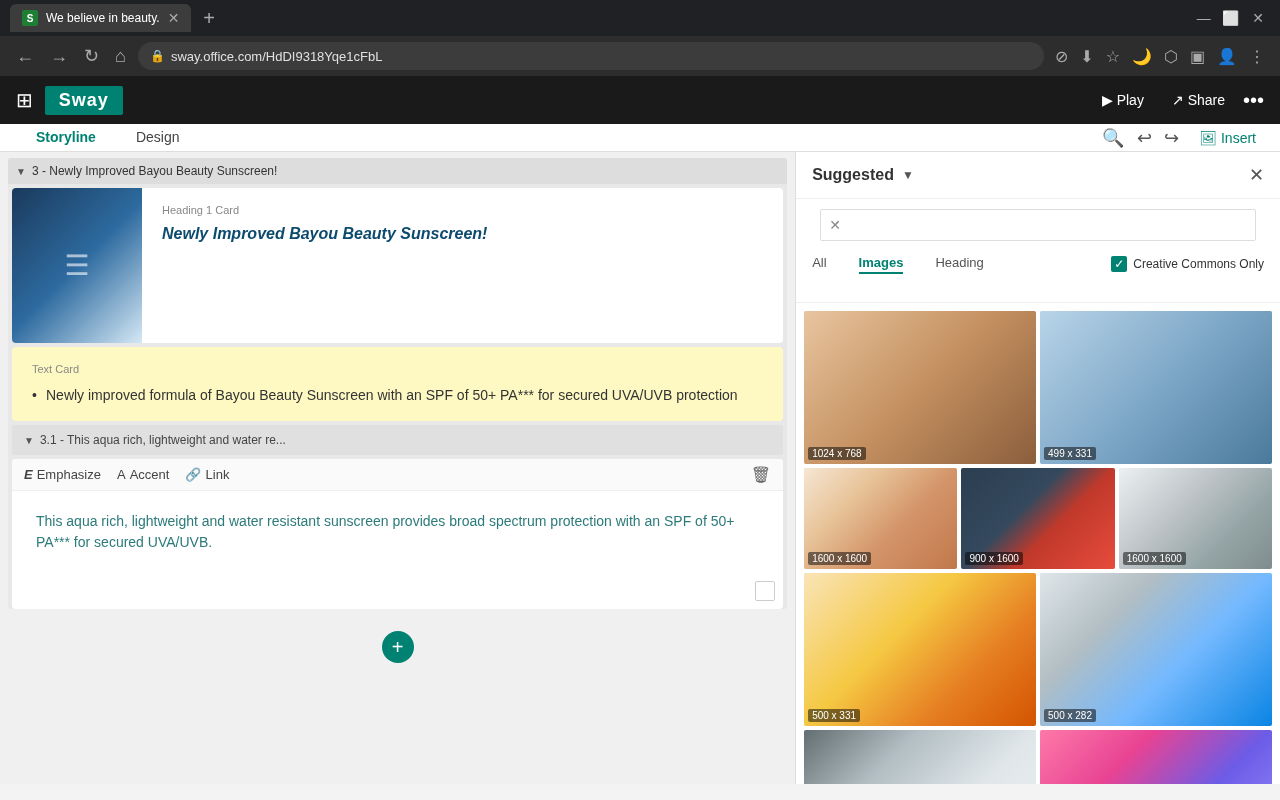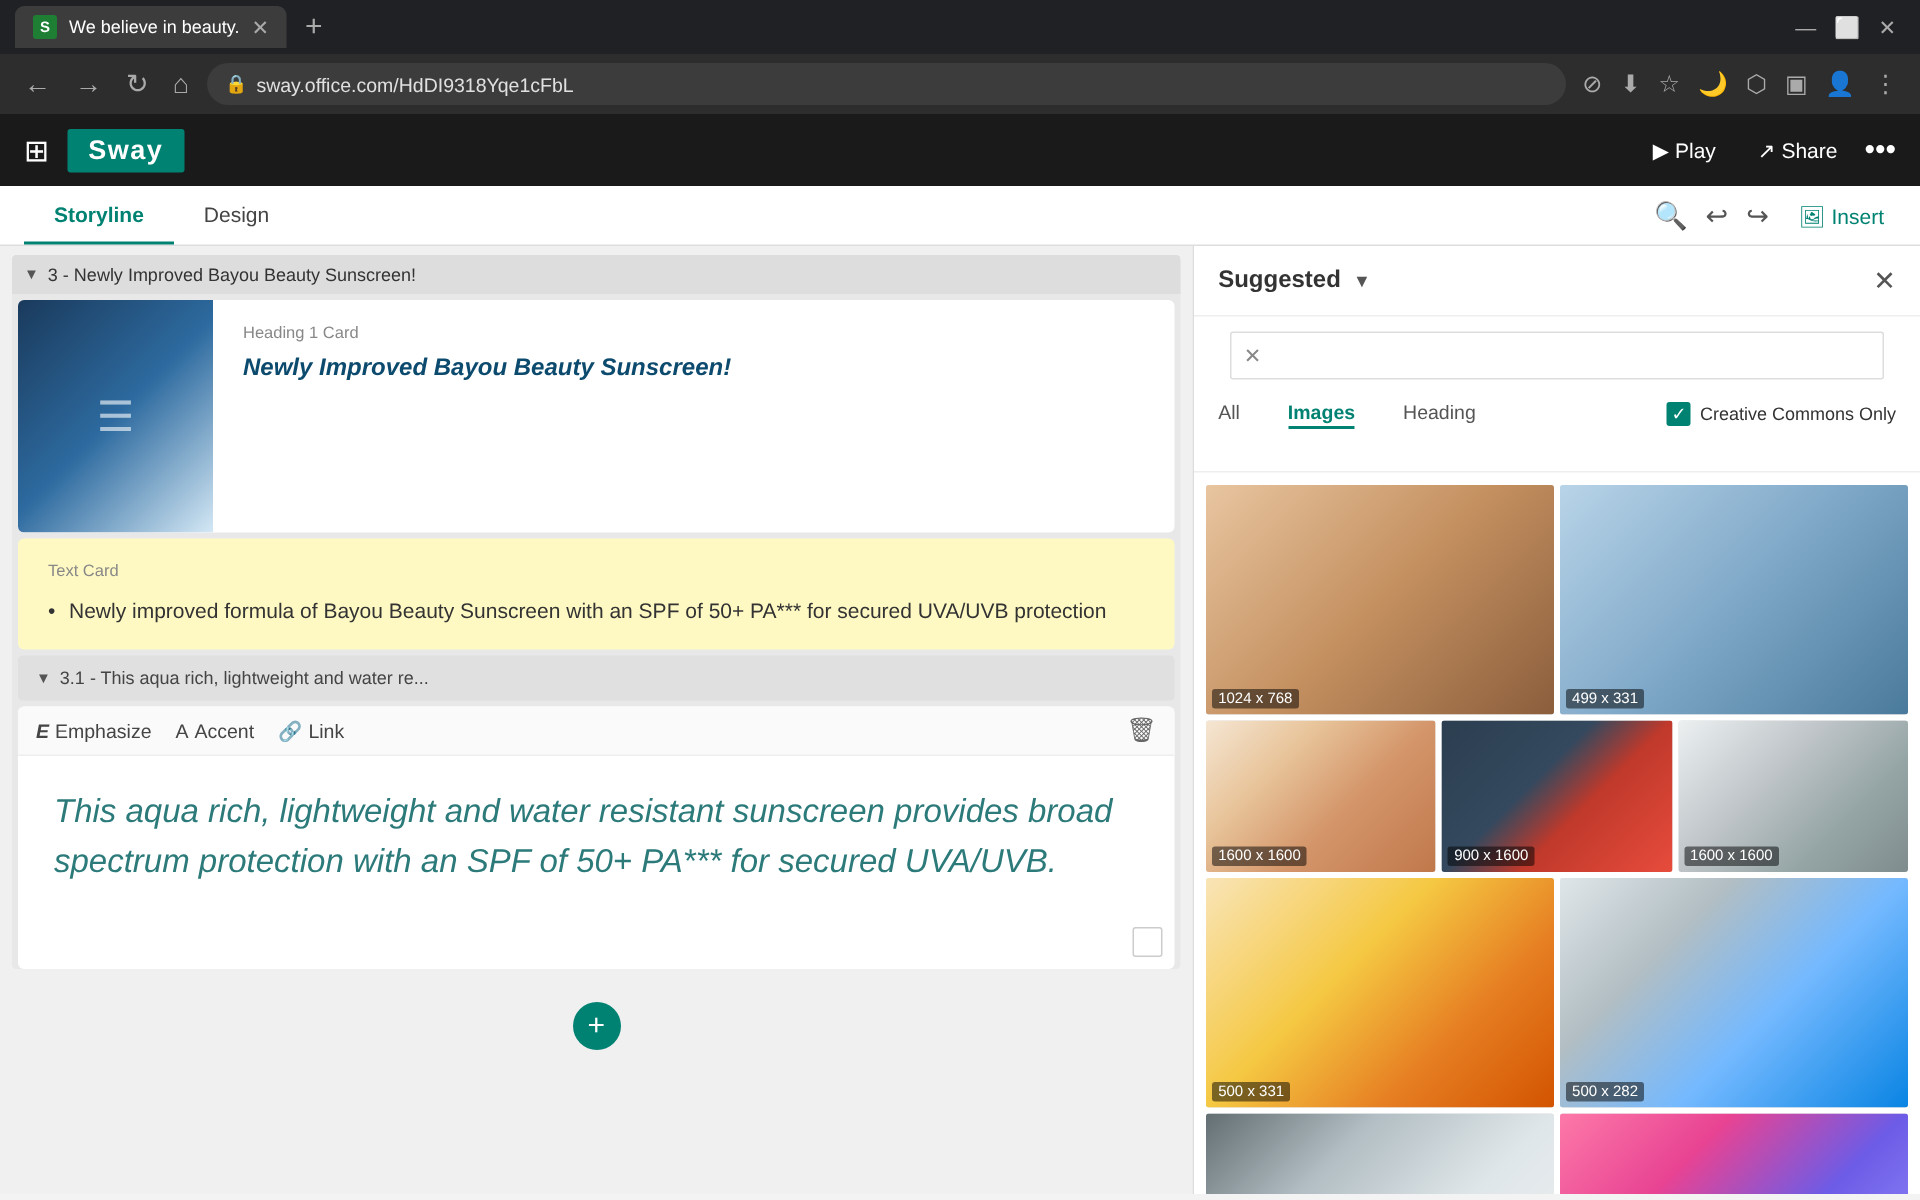--- a/index.html
+++ b/index.html
@@ -97,21 +97,21 @@
       display: flex; align-items: center; gap: 4px;
       color: #fff; background: none; border: none;
       font-size: 14px; cursor: pointer; padding: 6px 10px;
     }
     .more-btn { color: #fff; font-size: 20px; cursor: pointer; }
 
     
     .tab-bar {
       background: #fff;
       border-bottom: 1px solid #ddd;
-      height: 40px;
+      height: 28px;
       display: flex;
       align-items: center;
       padding: 0 16px;
       gap: 0;
     }
     .tab-item {
       padding: 10px 20px;
       font-size: 14px;
       cursor: pointer;
       color: #444;
@@ -228,25 +228,24 @@
     }
     .edit-tool {
       display: flex; align-items: center; gap: 4px;
       font-size: 13px; color: #444; cursor: pointer;
     }
     .edit-tool-icon { font-style: italic; font-weight: bold; }
     .edit-tool-accent { font-style: normal; }
     .edit-delete { margin-left: auto; color: #666; cursor: pointer; }
     .edit-content {
       padding: 20px 24px;
-      font-size: 22px;
+      font-size: 14px;
       color: #2c7a7a;
       line-height: 1.5;
       font-weight: 400;
-      font-style: italic;
     }
     .add-btn {
       width: 32px; height: 32px;
       background: #008272; border-radius: 50%;
       display: flex; align-items: center; justify-content: center;
       color: #fff; font-size: 20px; cursor: pointer;
       margin: 8px auto;
     }
 
     

